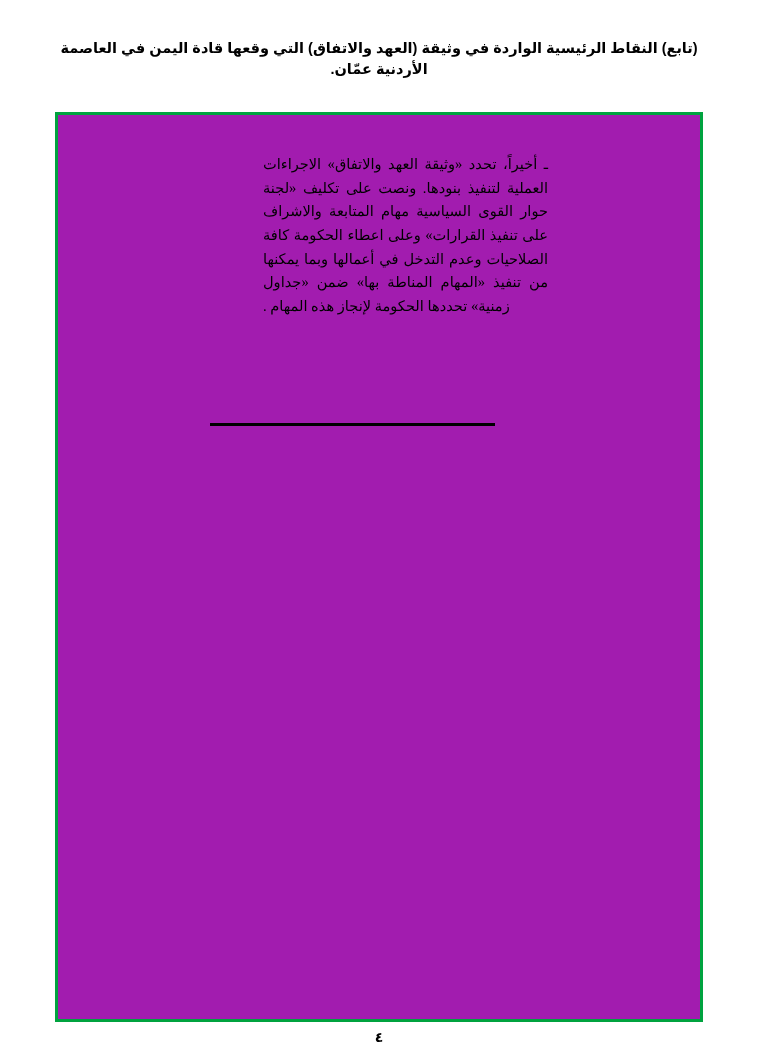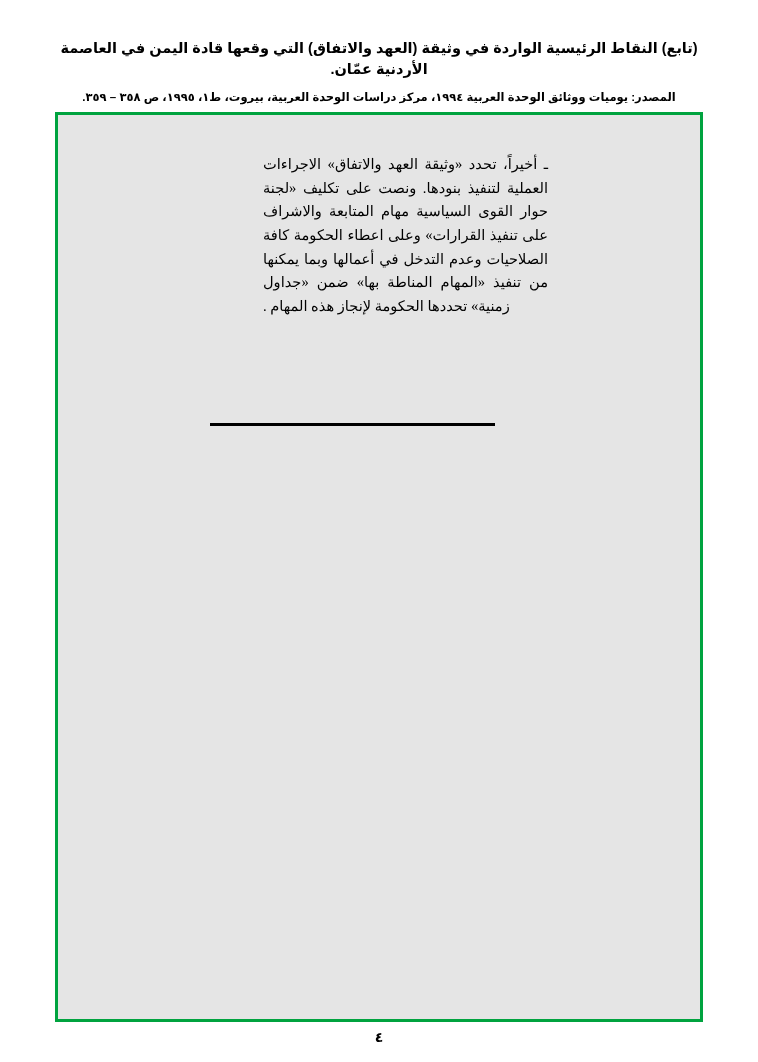--- a/index.html
+++ b/index.html
@@ -56,21 +56,21 @@
 
   
   .frame {
     position: absolute;
     top: 112px;
     left: 55px;
     width: 648px;
     height: 910px;
     border: 3px solid #00a33f;
     box-sizing: border-box;
-    background: #e5e5e5;
+    background: #a21caf;
   }
 
   .body-text {
     position: absolute;
     top: 38px;
     right: 152px;
     width: 285px;
     direction: rtl;
     text-align: justify;
     text-align-last: left;
@@ -105,21 +105,20 @@
     color: #000000;
   }
 </style>
 </head>
 <body>
 
 <div class="page">
 
   <div class="header">
     <div class="header-title">(تابع) النقاط الرئيسية الواردة في وثيقة (العهد والاتفاق) التي وقعها قادة اليمن في العاصمة الأردنية عمّان.</div>
-    <div class="header-source">المصدر: يوميات ووثائق الوحدة العربية ١٩٩٤، مركز دراسات الوحدة العربية، بيروت، ط١، ١٩٩٥، ص ٣٥٨ – ٣٥٩.</div>
   </div>
 
   <div class="frame">
     <div class="body-text">ـ أخيراً، تحدد «وثيقة العهد والاتفاق» الاجراءات العملية لتنفيذ بنودها. ونصت على تكليف «لجنة حوار القوى السياسية مهام المتابعة والاشراف على تنفيذ القرارات» وعلى اعطاء الحكومة كافة الصلاحيات وعدم التدخل في أعمالها وبما يمكنها من تنفيذ «المهام المناطة بها» ضمن «جداول زمنية» تحددها الحكومة لإنجاز هذه المهام .</div>
     <div class="rule"></div>
   </div>
 
   <div class="footer">
     <span class="page-number">٤</span>
   </div>

